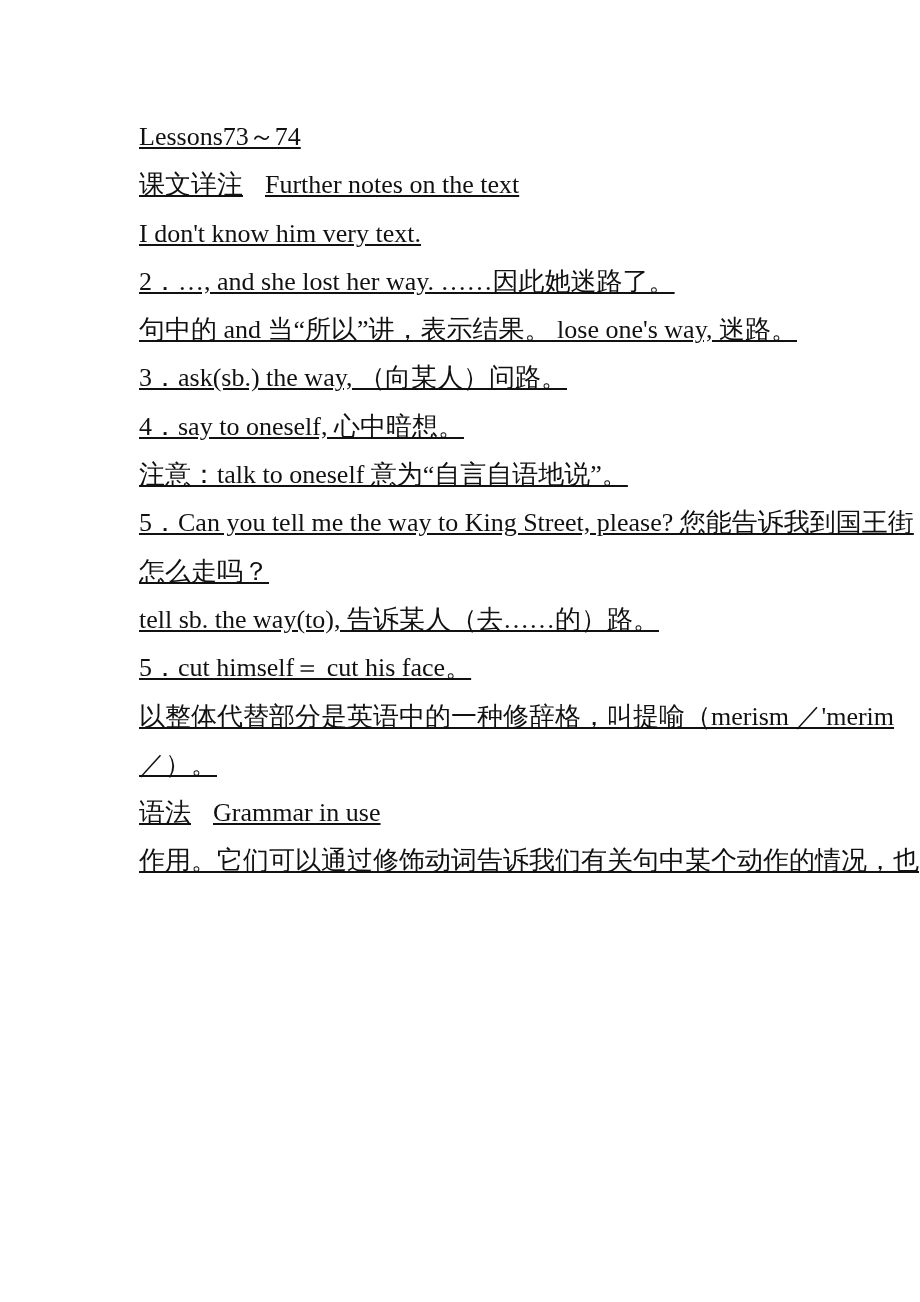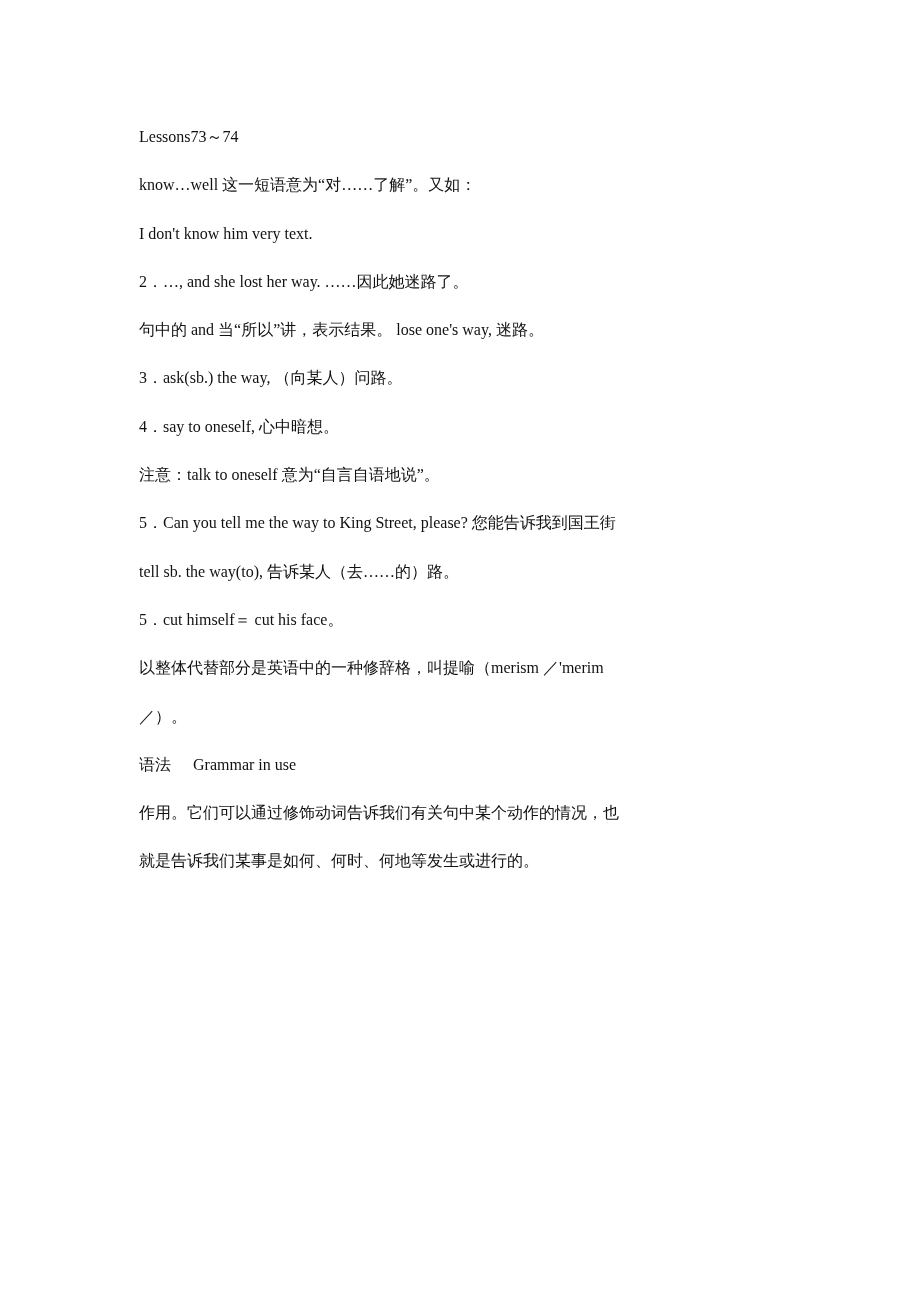--- a/index.html
+++ b/index.html
@@ -17,45 +17,48 @@
     }
     .page {
       position: absolute;
       left: 139px;
       top: 113px;
       width: 660px;
     }
     .line {
       height: 48.3px;
       line-height: 48.3px;
-      font-size: 16px;
+      font-size: 26px;
       white-space: nowrap;
       letter-spacing: 0;
+      text-decoration: underline;
     }
     .gap { display: inline-block; width: 22px; }
   </style>
 </head>
 <body>
 
 <div class="page">
   <div class="line">Lessons73～74</div>
 
+  <div class="line">
+    <span>课文详注</span><span class="gap"></span><span>Further notes on the text</span>
+  </div>
 
-  <div class="line">know…well 这一短语意为“对……了解”。又如：</div>
   <div class="line">I don't know him very text.</div>
   <div class="line">2．…,   and she lost her way.  ……因此她迷路了。</div>
   <div class="line">句中的  and 当“所以”讲，表示结果。  lose one's way, 迷路。</div>
   <div class="line">3．ask(sb.) the way,  （向某人）问路。</div>
   <div class="line">4．say to oneself,  心中暗想。</div>
   <div class="line">注意：talk to oneself 意为“自言自语地说”。</div>
   <div class="line">5．Can you tell me the way to King Street, please?  您能告诉我到国王街</div>
+  <div class="line">怎么走吗？</div>
   <div class="line">tell sb. the way(to),  告诉某人（去……的）路。</div>
   <div class="line">5．cut himself＝  cut his face。</div>
   <div class="line">以整体代替部分是英语中的一种修辞格，叫提喻（merism   ／'merim</div>
   <div class="line">／）。</div>
 
   <div class="line">
     <span>语法</span><span class="gap"></span><span>Grammar in use</span>
   </div>
 
   <div class="line">作用。它们可以通过修饰动词告诉我们有关句中某个动作的情况，也</div>
-  <div class="line">就是告诉我们某事是如何、何时、何地等发生或进行的。</div>
 </div>
 
 </body></html>

